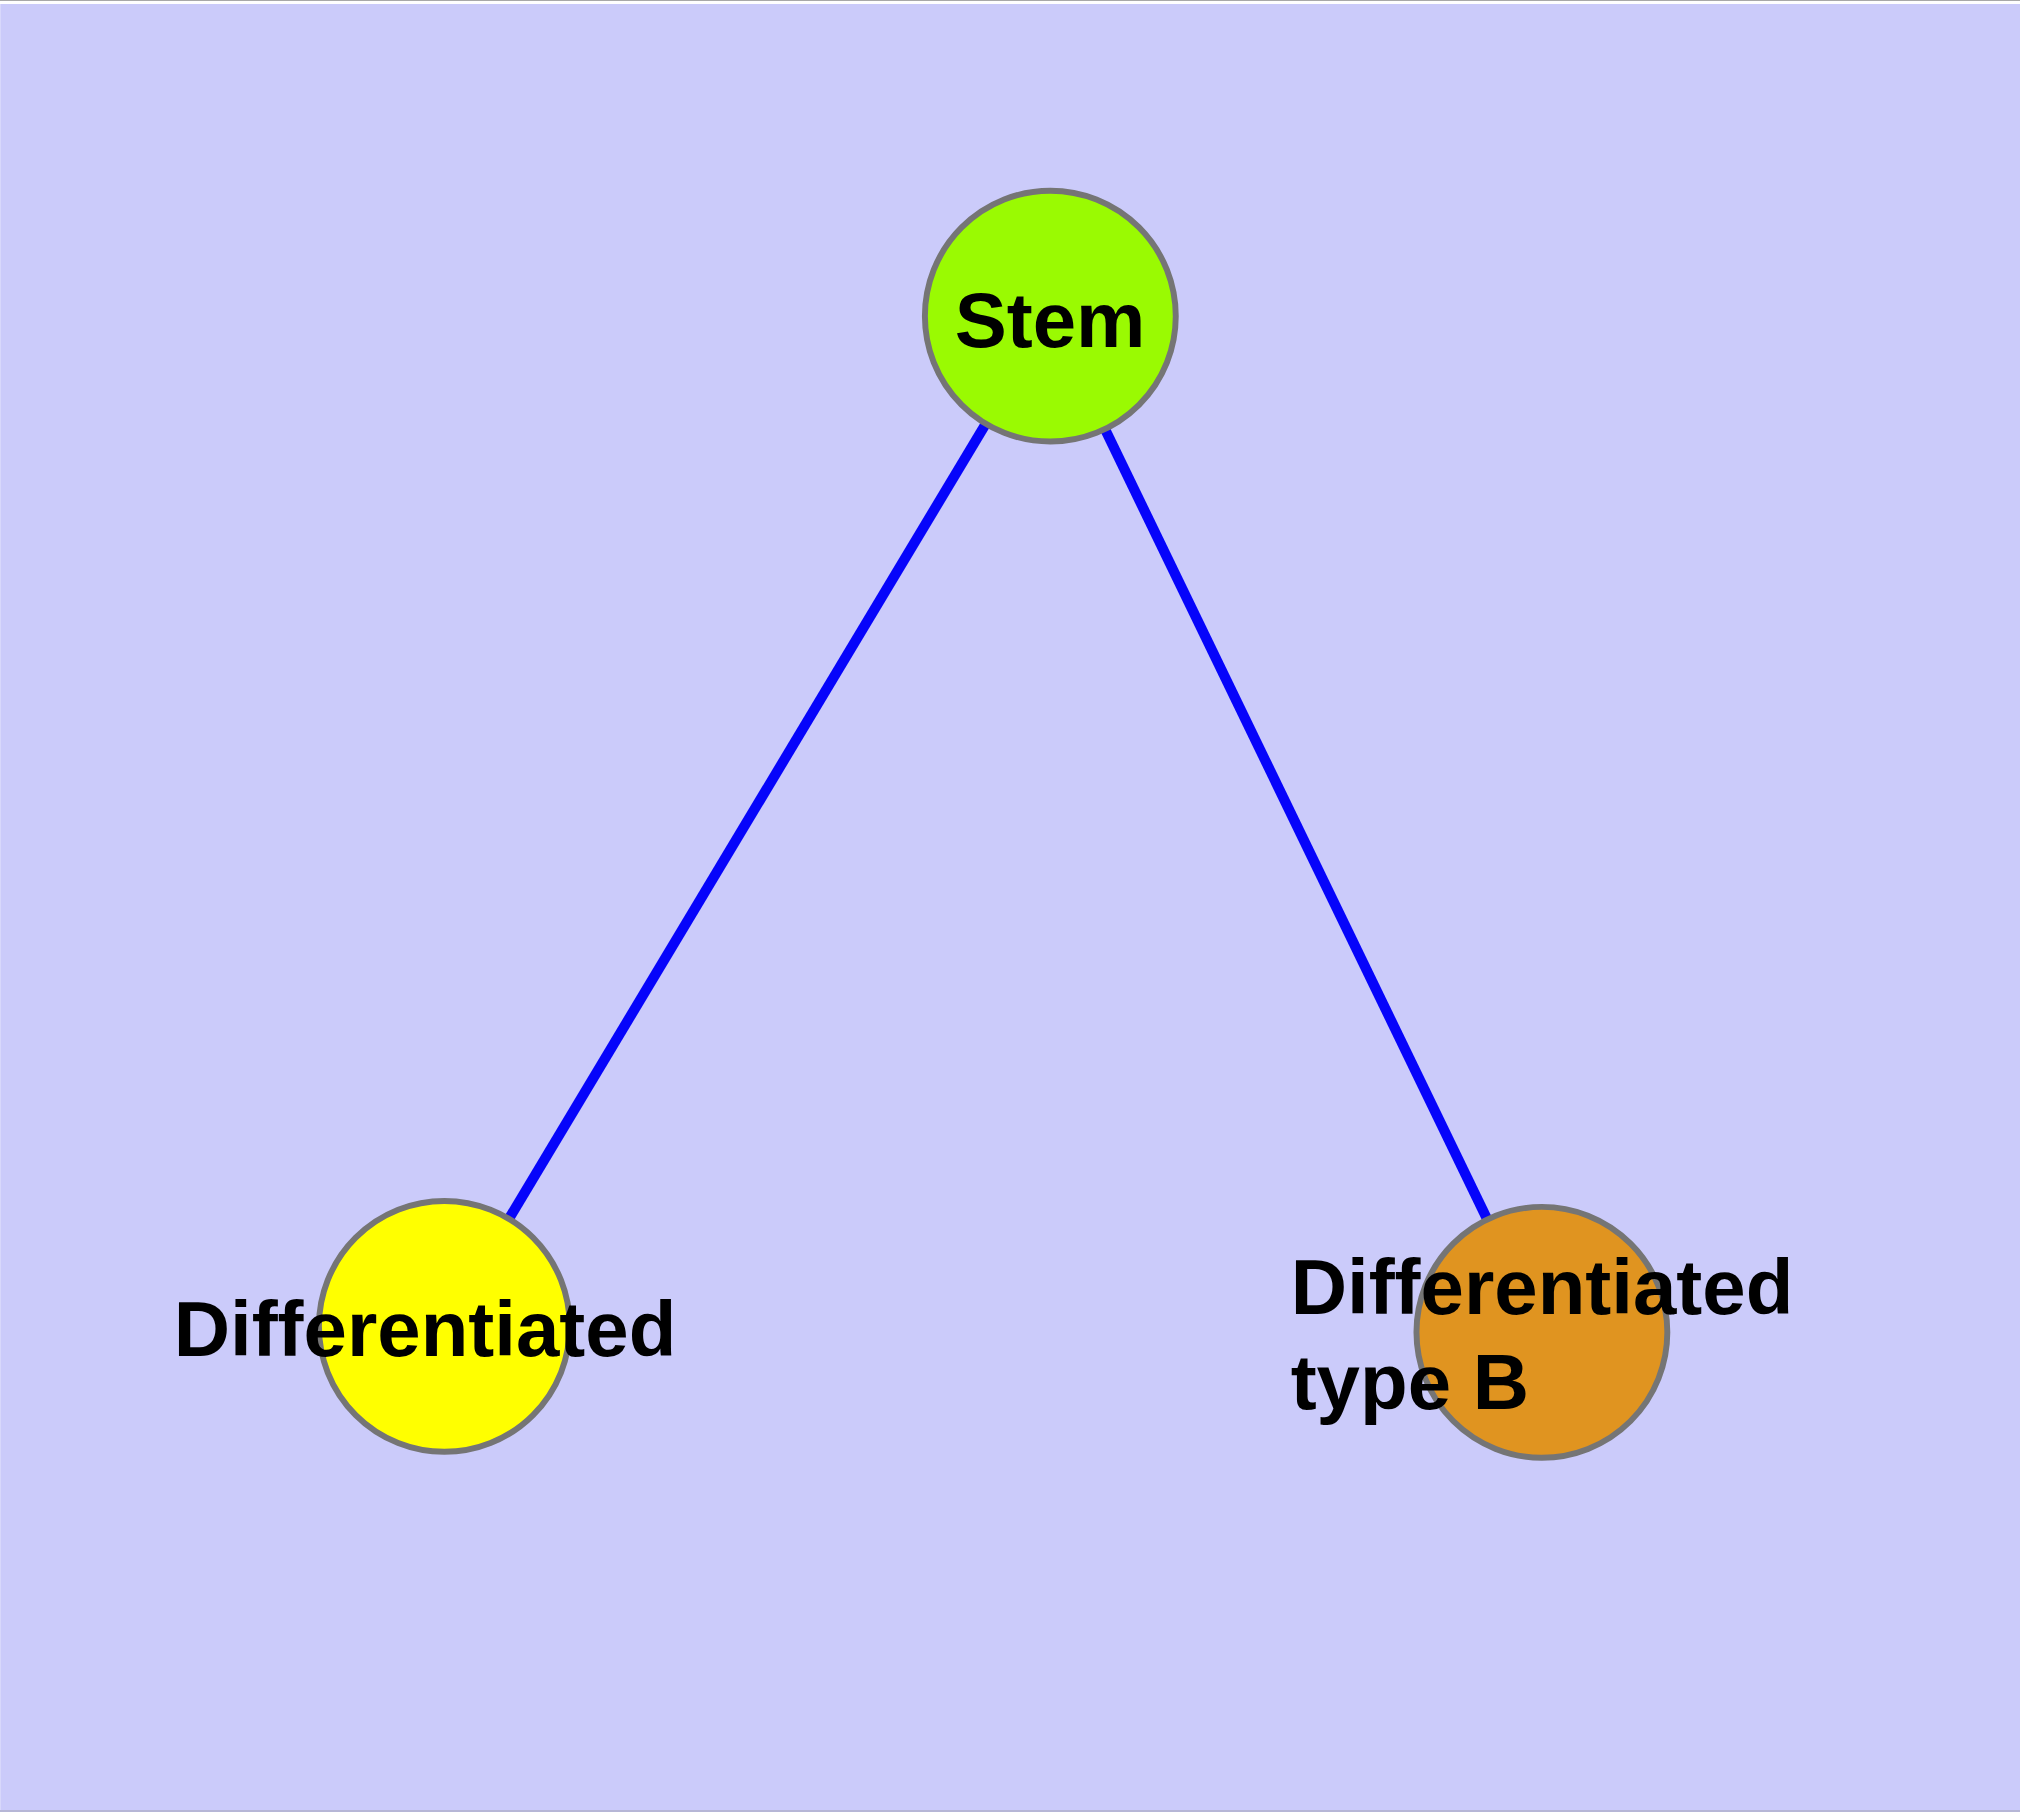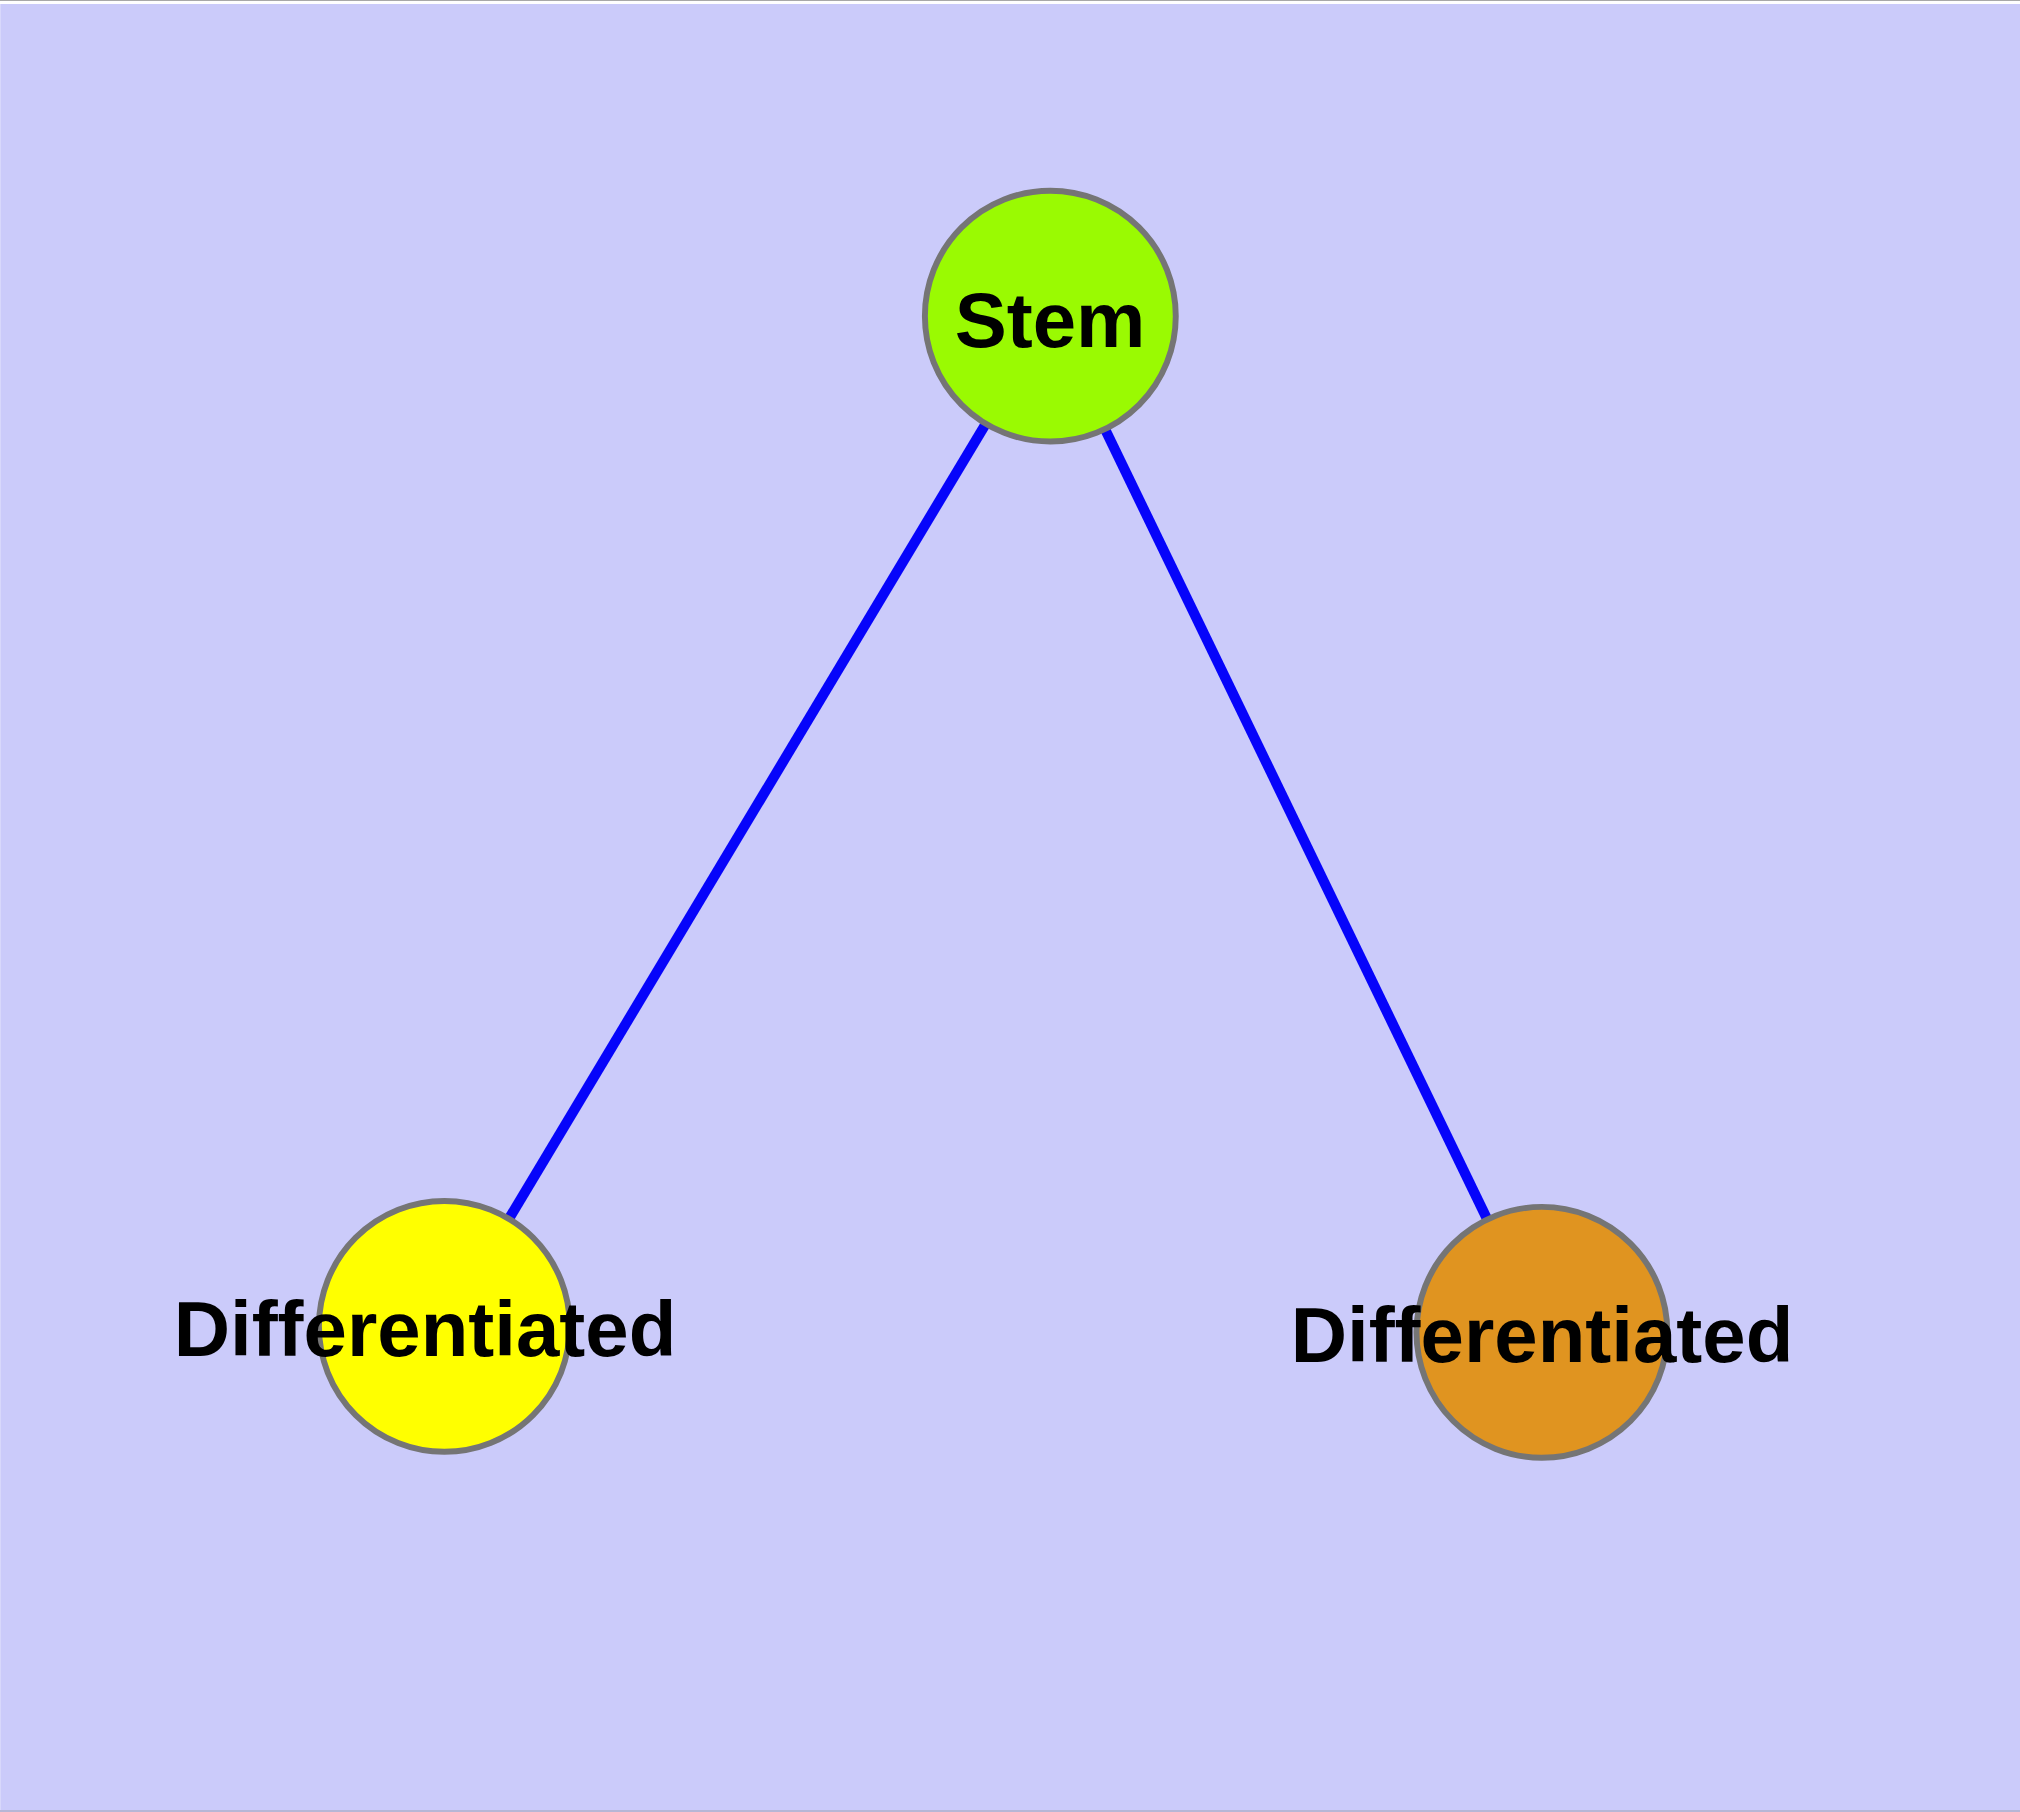--- a/index.html
+++ b/index.html
@@ -82,18 +82,19 @@
   <div class="node-label" style="left:1050px; top:320px;">
     <div>Stem</div>
   </div>
 
   <div class="node-label" style="left:425px; top:1329px;">
     <div>Differentiated</div>
   </div>
 
   <div class="node-label" style="left:1542px; top:1335px;">
     <div>Differentiated</div>
+    <div>type B</div>
   </div>
 
   <div class="window-edge-bottom"></div>
 
 </div>
 
 
 </body></html>

